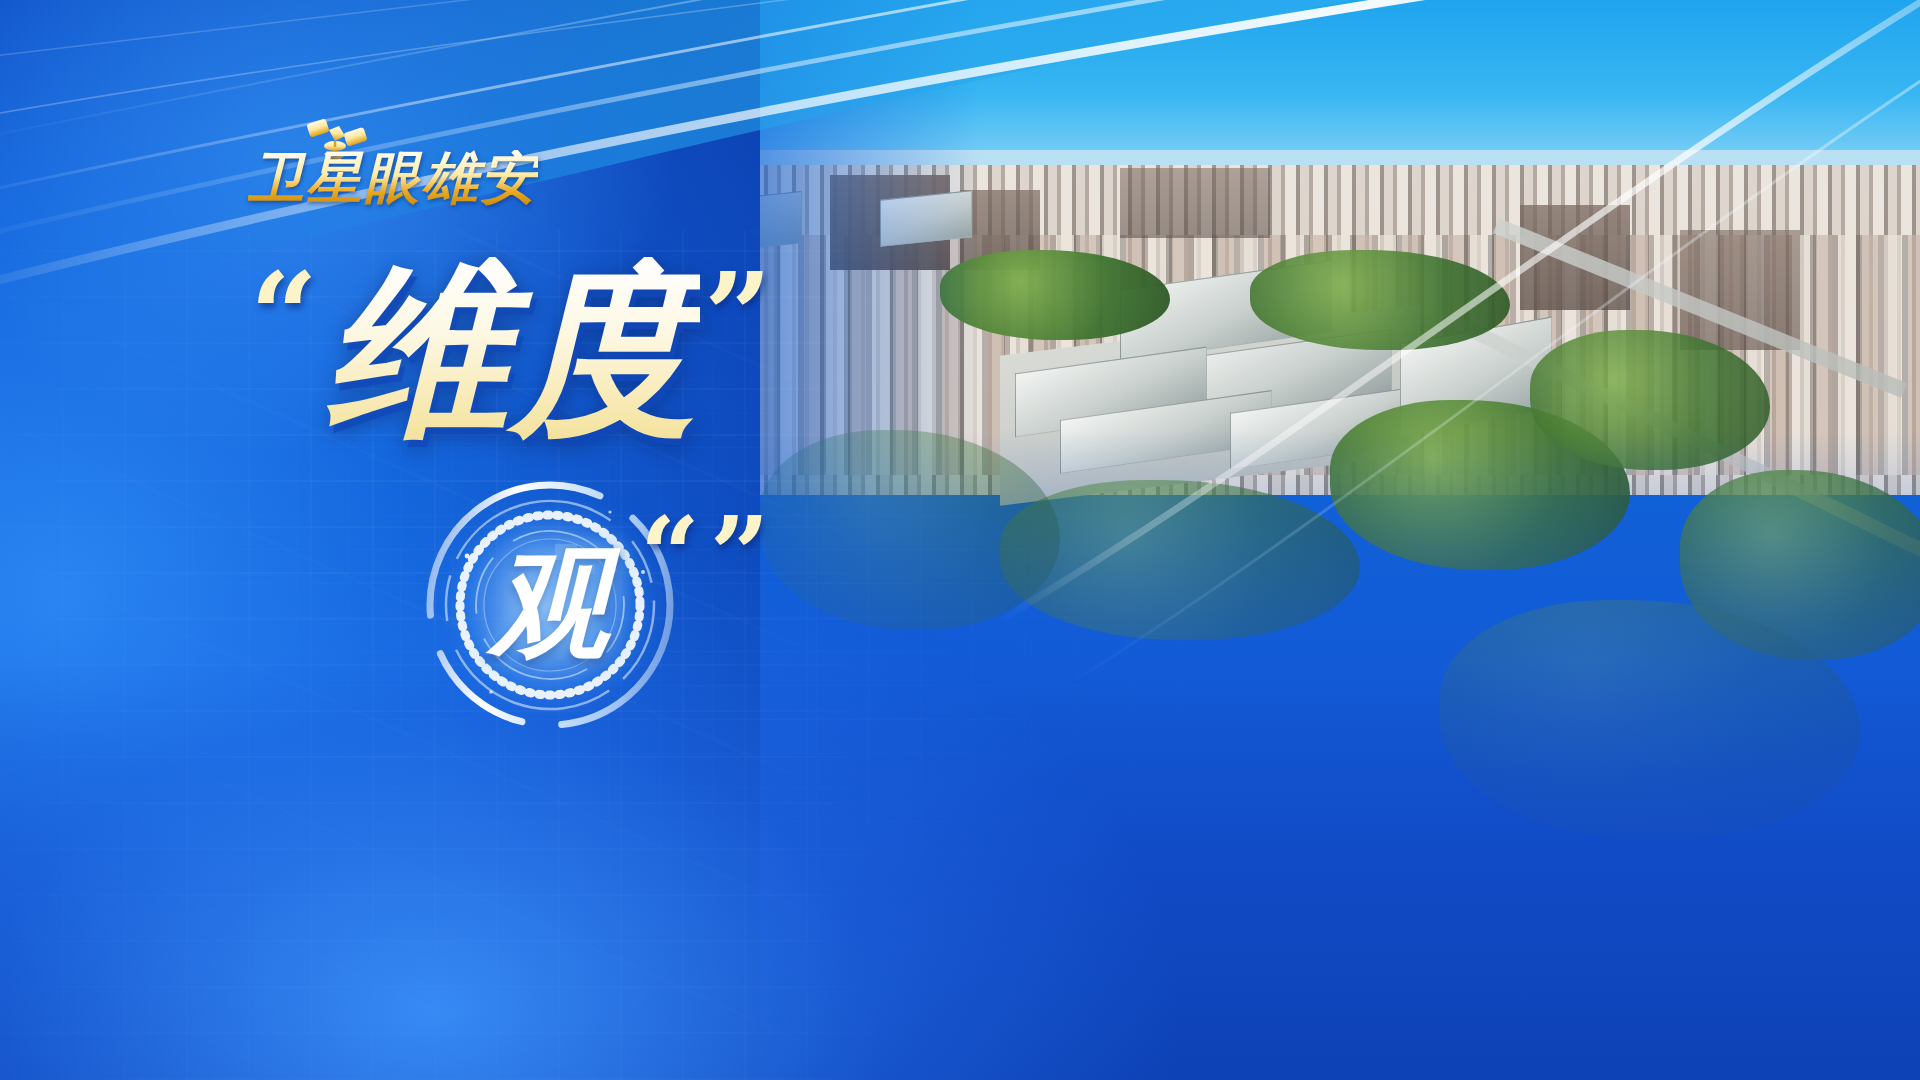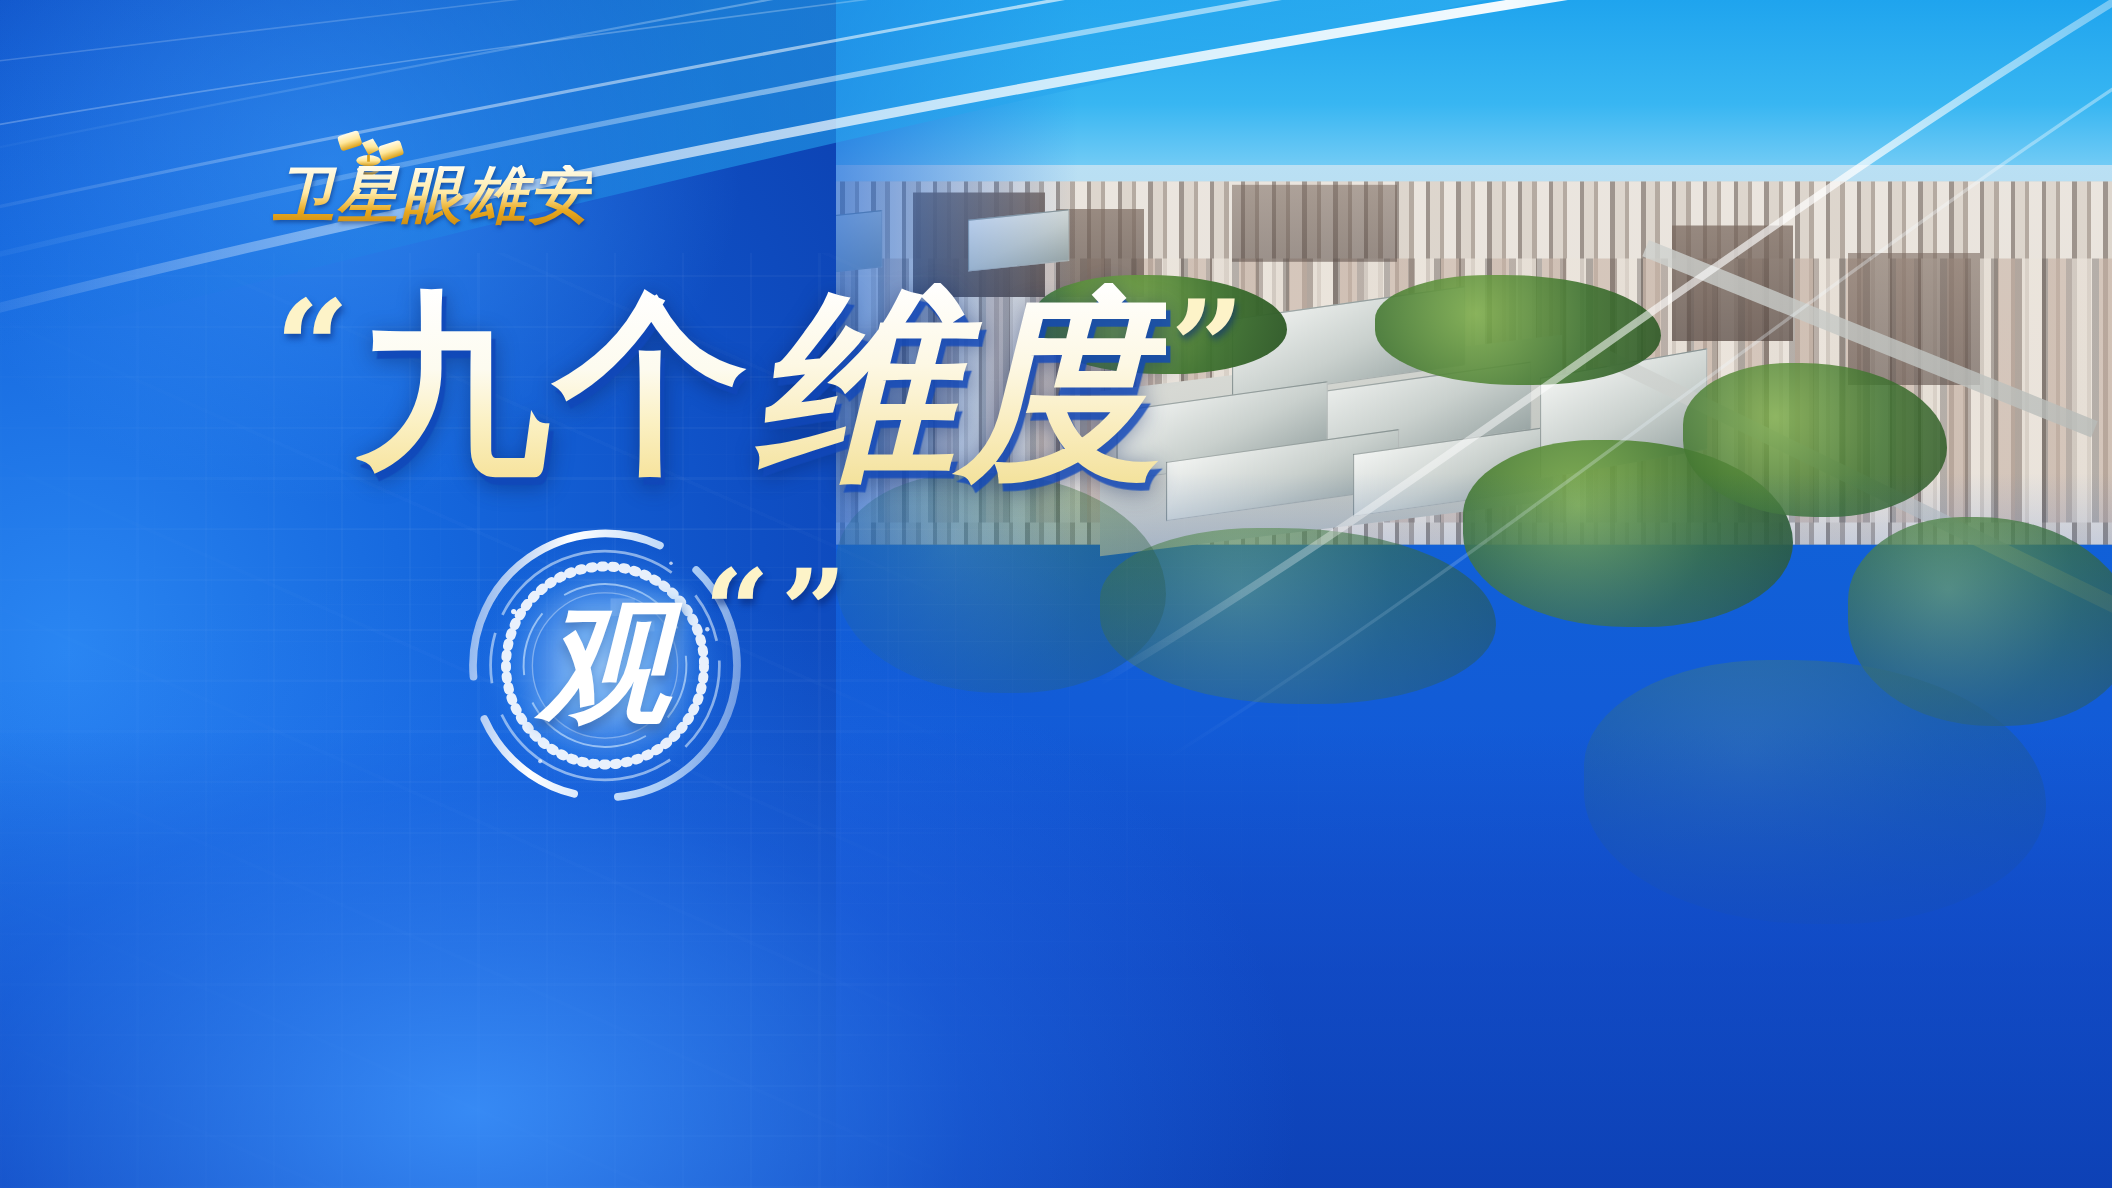--- a/index.html
+++ b/index.html
@@ -237,21 +237,20 @@
       <path d="M30 25 L30 31" stroke="#dba018" stroke-width="2.5"></path>
 
       <path d="M21 38 a12 12 0 0 0 18 0" stroke="url(#gold)" stroke-width="3" fill="none" stroke-linecap="round"></path>
       <path d="M25 44 a9 9 0 0 0 10 0" stroke="url(#gold)" stroke-width="3" fill="none" stroke-linecap="round"></path>
     </svg>
     <div class="logo-text">卫星眼雄安</div>
   </div>
 
   <div class="title1">
     <span class="qm open">“</span>
-    <span class="big-sans">九个</span>
     <span class="brush">维度</span>
     <span class="qm close">”</span>
   </div>
 
   <div class="emblem">
     <svg viewBox="0 0 290 290">
       <defs>
         <radialGradient id="core" cx="50%" cy="50%" r="50%">
           <stop offset="0%" stop-color="#ffffff" stop-opacity=".95"></stop>
           <stop offset="38%" stop-color="#bfe0ff" stop-opacity=".55"></stop>

